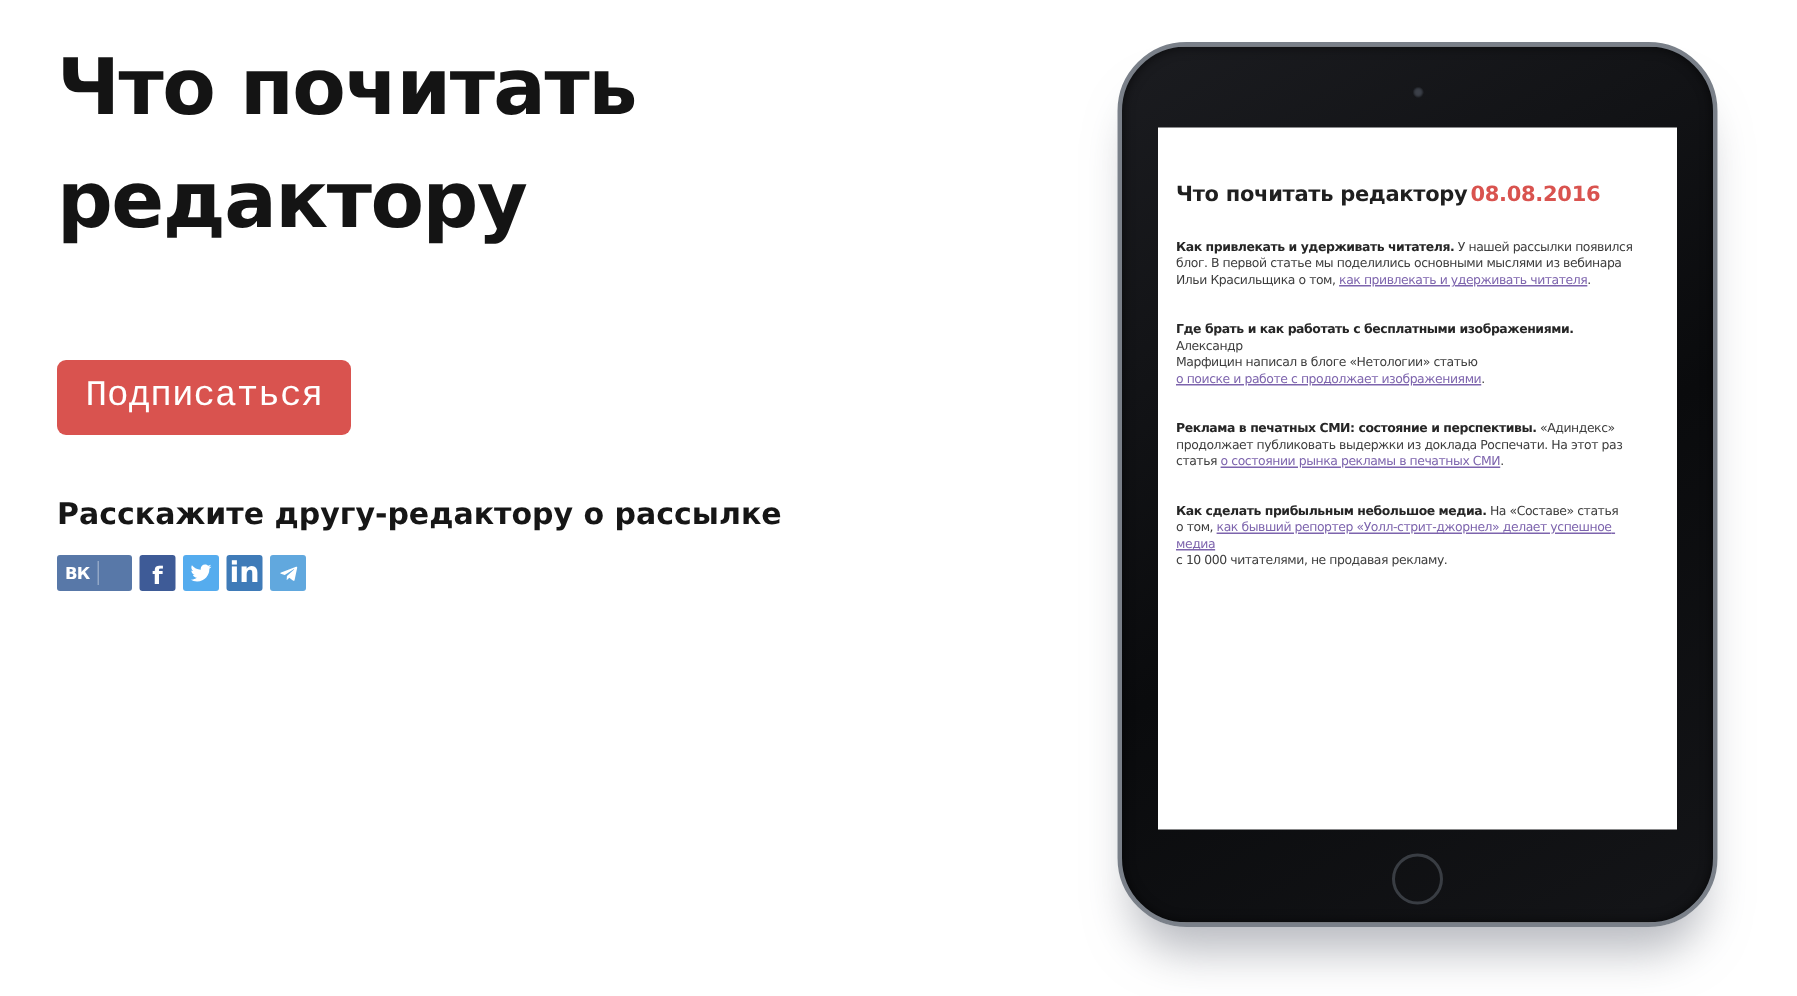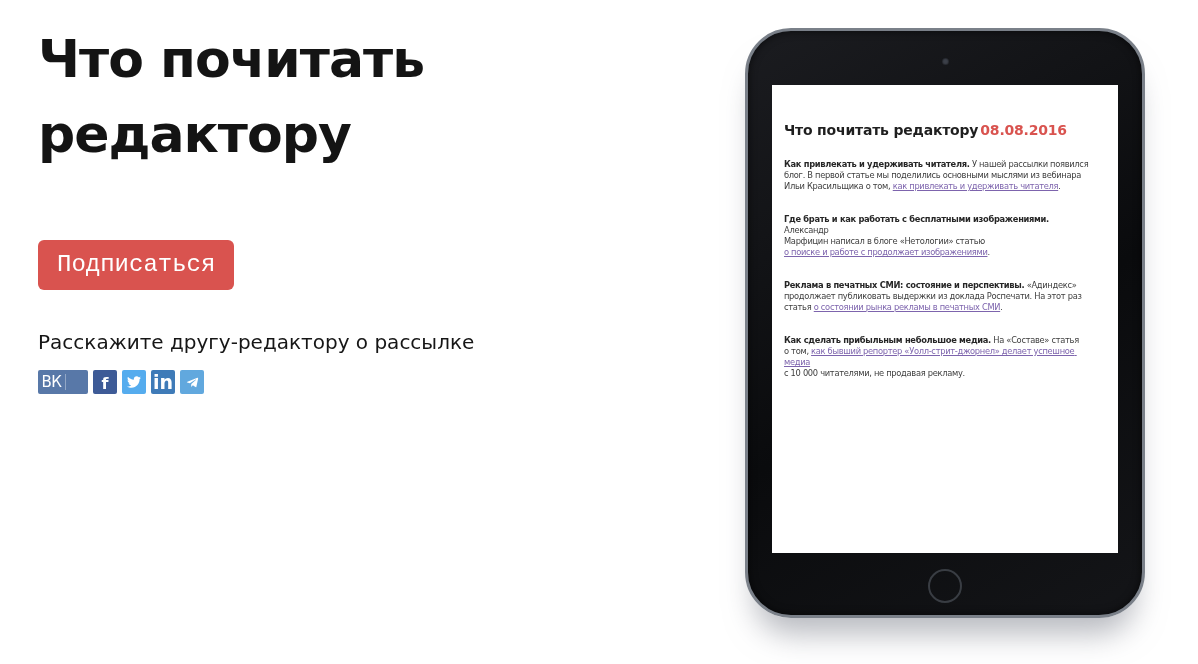--- a/index.html
+++ b/index.html
@@ -16,32 +16,32 @@
   p.desc {
     margin-top:32px; font-size:24px; line-height:38px; color:#1d1d1d;
     white-space:pre-line;
   }
   .subscribe {
     margin-top:68px; display:inline-block; border:none; cursor:pointer;
     background:var(--accent-red,#d9534f); color:#fff;
     font-family:Liberation Mono, monospace;
     font-size:24px; line-height:24px; padding:13px 19px; border-radius:6px;
   }
-  .share-prompt { margin-top:40px; font-size:20px; color:#161616; }
+  .share-prompt { margin-top:40px; font-size:20px; color:#161616;font-weight:bold; }
   .social-row { margin-top:16px; display:flex; align-items:center; gap:5px; height:24px; }
   .sbtn {
     height:24px; display:flex; align-items:center; justify-content:center;
     border-radius:2px; color:#fff; cursor:pointer; overflow:hidden;
   }
   .sbtn.vk  { background:var(--vk-blue,#5878a8); width:50px; padding:0; }
   .sbtn.fb  { background:var(--facebook-blue,#3e5b97); width:24px; }
   .sbtn.tw  { background:var(--twitter-blue,#55acee); width:24px; }
   .sbtn.li  { background:var(--linkedin-blue,#3f7bb8); width:24px; }
   .sbtn.tg  { background:var(--telegram-blue,#61a8de); width:24px; }
-  .vk-logo { font-size:15px; font-weight:normal; flex:0 0 27px; text-align:center; letter-spacing:-0.5px; }
+  .vk-logo { font-size:11px; font-weight:bold; flex:0 0 27px; text-align:center; letter-spacing:-0.5px; }
   .vk-div  { width:1px; height:16px; background:rgba(255,255,255,.35); }
   .vk-count{ flex:1; text-align:center; font-size:11px;margin-top:44px; }
   .fb-f    { font-size:16px; font-weight:bold; margin-top:3px; }
   .li-in   { font-size:19px; font-weight:bold; }
   .sbtn svg { display:block; }
 
   
   .tablet {
     position:absolute; left:745px; top:28px; width:400px; height:590px;
     border-radius:46px; border:3px solid #7a8089;

